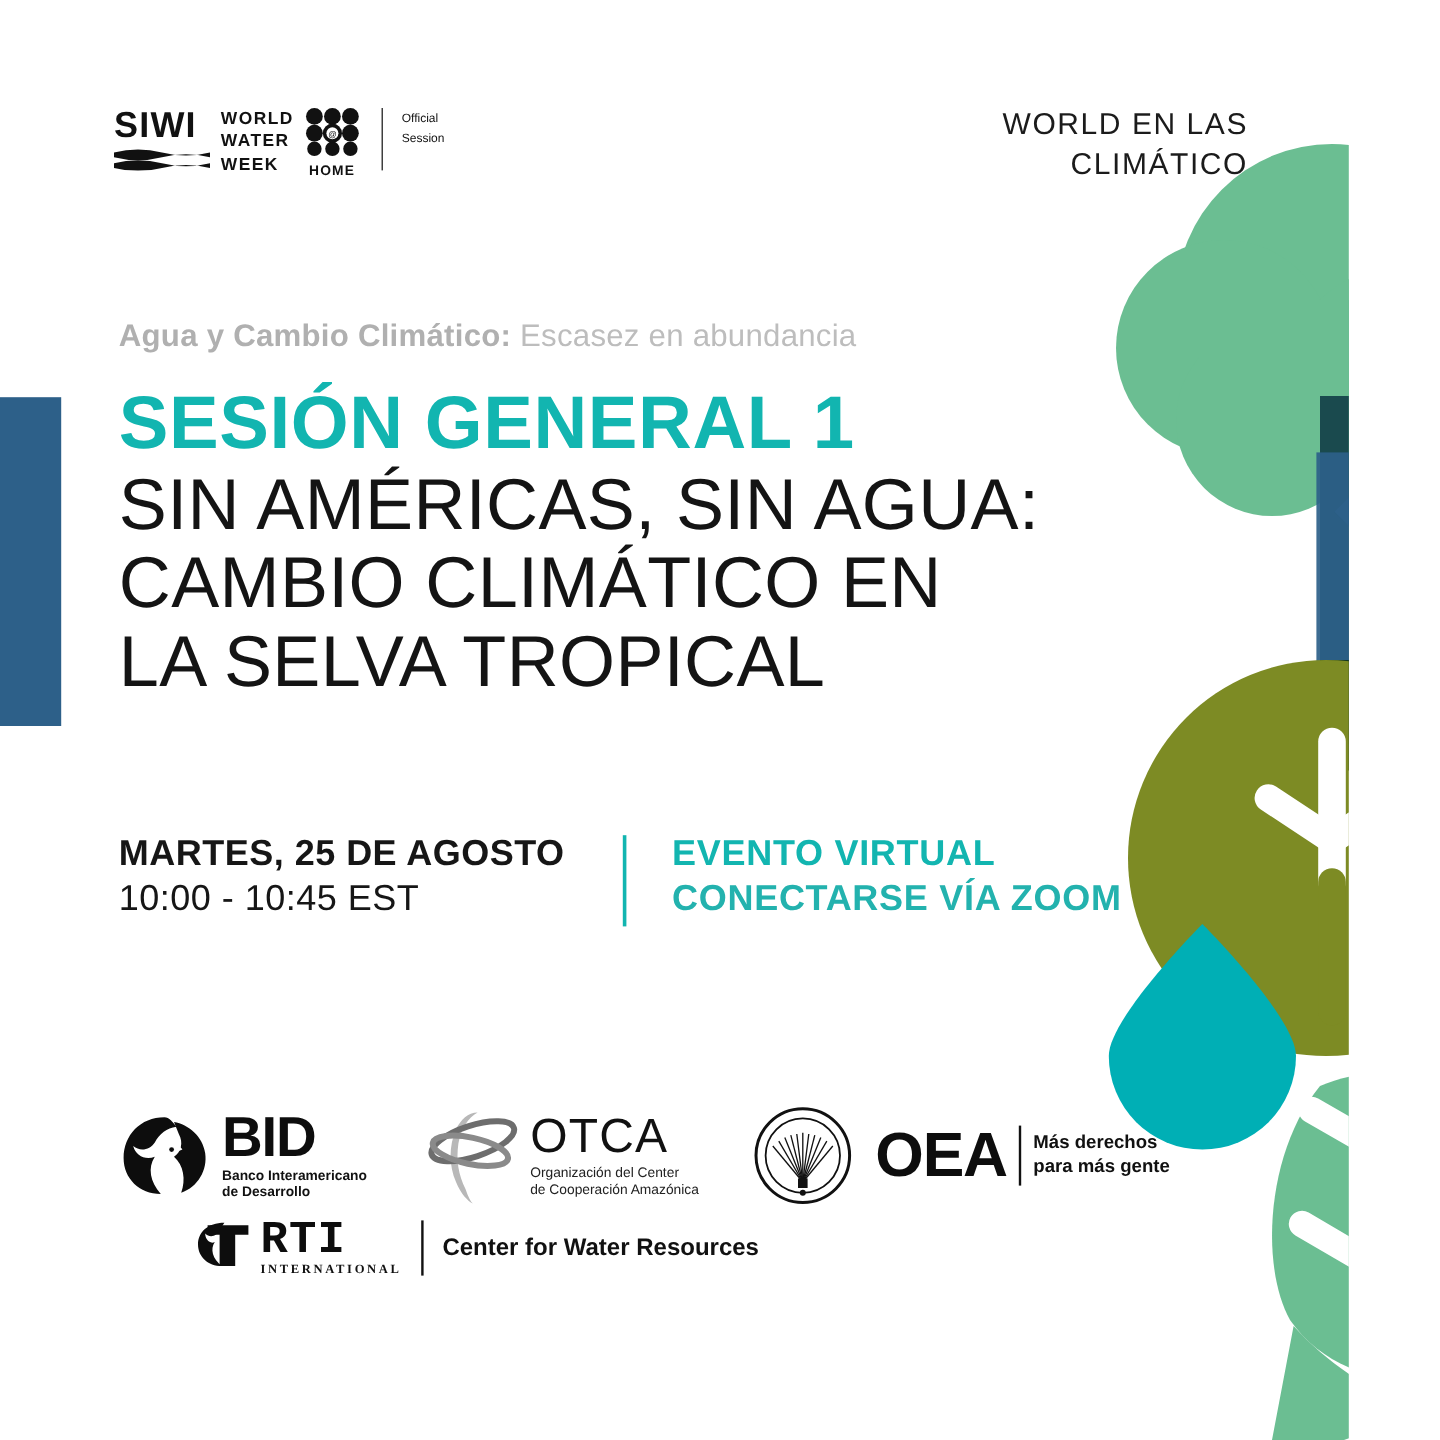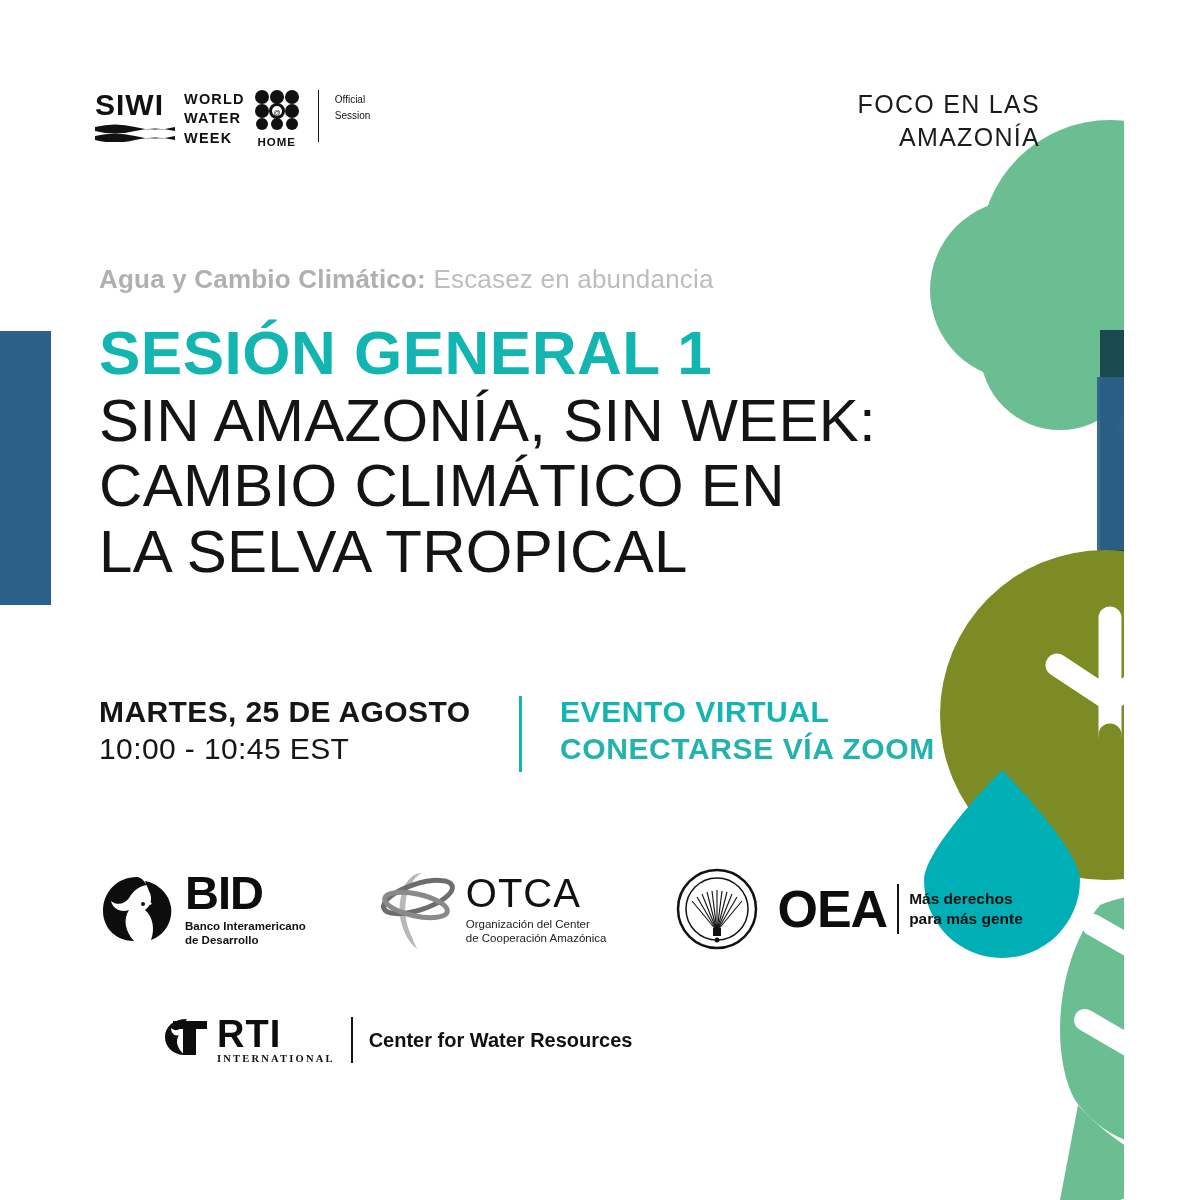--- a/index.html
+++ b/index.html
@@ -105,21 +105,21 @@
   }
   .m-strong-teal{
     font-size:30px;font-weight:700;letter-spacing:0.6px;color:#12B5B0;
   }
   .m-light-teal{
     font-size:30px;font-weight:700;letter-spacing:0.6px;color:#23B2AE;
   }
 
   
   .logos-row{position:absolute;display:flex;align-items:center;}
-  .row1{left:99px;top:867px;gap:24px;}
+  .row1{left:99px;top:921px;}
   .row2{left:99px;top:1015px;}
   .logo{display:flex;align-items:center;margin-right:46px;}
 
   .bid-text{margin-left:8px;}
   .bid-word{
     font-size:47px;font-weight:700;letter-spacing:-1px;color:#0d0d0d;
     line-height:0.92;
   }
   .bid-sub{
     font-size:11.5px;font-weight:700;color:#111;line-height:1.22;
@@ -145,21 +145,21 @@
   }
 
   .unece-word{
     font-size:52px;font-weight:700;letter-spacing:1px;color:#0d0d0d;
     line-height:1;margin-left:10px;
   }
 
   .rti-text{margin-left:2px;}
   .rti-word{
     font-size:38px;font-weight:700;letter-spacing:1px;color:#0d0d0d;
-    line-height:0.95;font-family:Liberation Sans, sans-serif;
+    line-height:0.95;font-family:Liberation Mono, monospace;
   }
   .rti-sub{
     font-size:10.5px;font-weight:700;letter-spacing:2.2px;color:#111;
     font-family:"Liberation Serif", serif;margin-top:1px;
   }
   .rti-rule{width:2px;height:46px;background:#111;margin:0 16px;}
   .rti-tag{font-size:20px;font-weight:700;color:#111;}
 </style>
 </head>
 <body>
@@ -273,33 +273,33 @@
 
       <div class="divider-v"></div>
 
       <div class="official">
         <div>Official</div>
         <div>Session</div>
       </div>
     </div>
 
     <div class="foco">
-      <div>FOCO EN LAS</div>
-      <div>AMAZONÍA</div>
+      <div>WORLD EN LAS</div>
+      <div>CLIMÁTICO</div>
     </div>
   </div>
 
   <div class="eyebrow">
     <b>Agua y Cambio Climático:</b><span> Escasez en abundancia</span>
   </div>
 
   <div class="title-block">
     <div class="t-session">SESIÓN GENERAL 1</div>
     <div class="t-main">
-      <div>SIN AMAZONÍA, SIN WEEK:</div>
+      <div>SIN AMÉRICAS, SIN AGUA:</div>
       <div>CAMBIO CLIMÁTICO EN</div>
       <div>LA SELVA TROPICAL</div>
     </div>
   </div>
 
   <div class="meta">
     <div class="meta-col meta-left">
       <div class="m-strong">MARTES, 25 DE AGOSTO</div>
       <div class="m-light">10:00 - 10:45 EST</div>
     </div>

